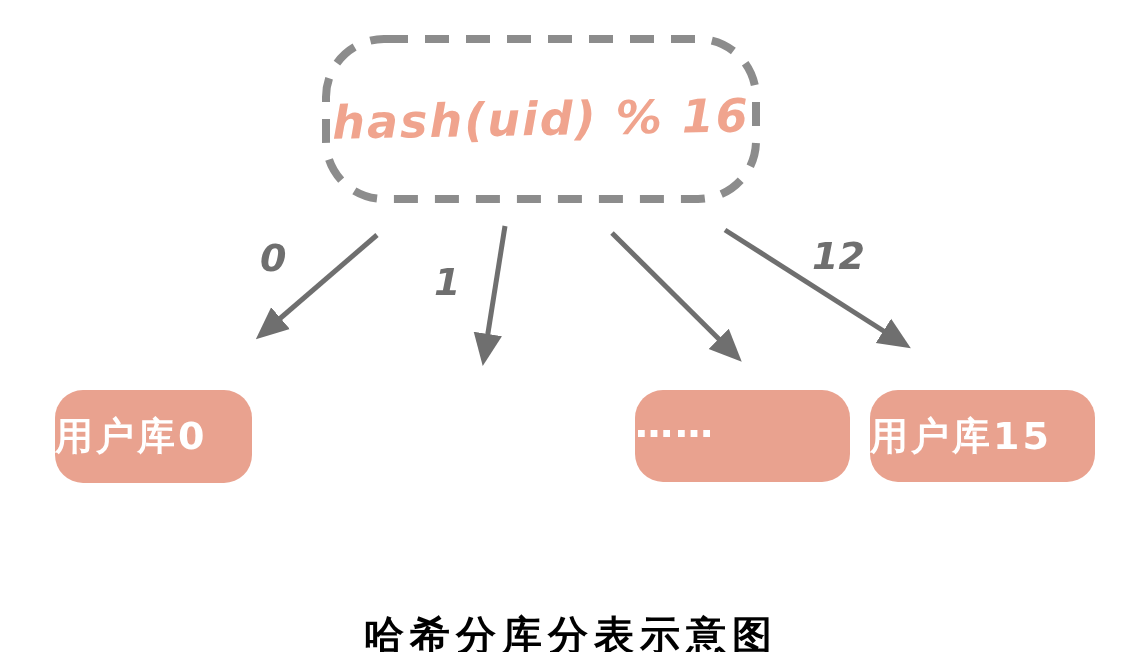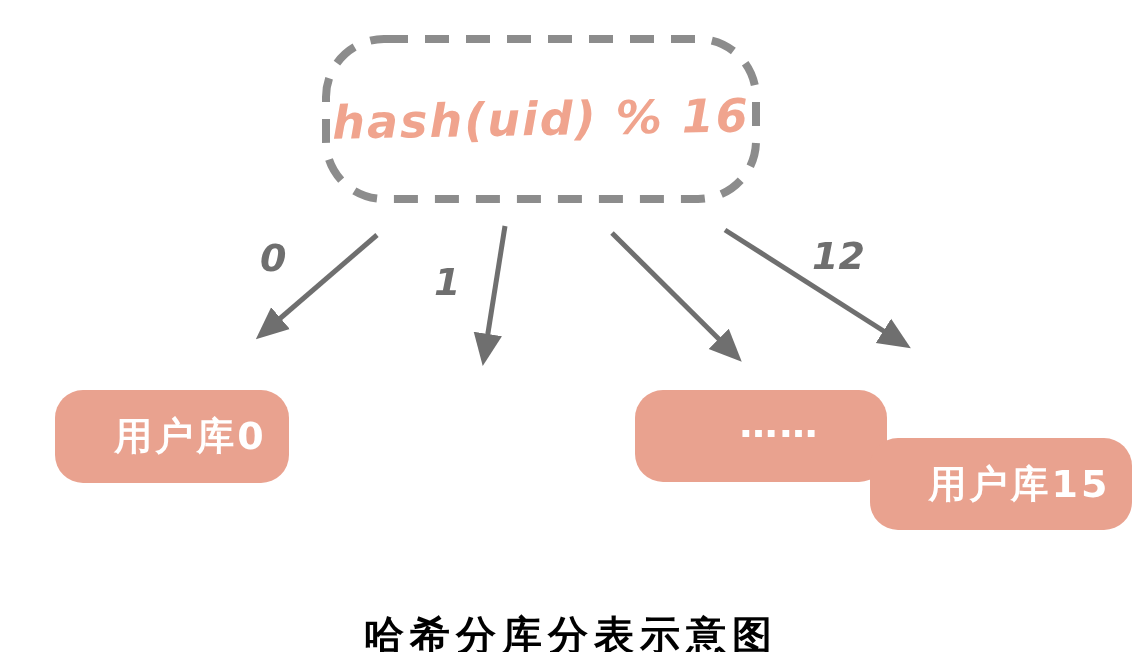--- a/index.html
+++ b/index.html
@@ -37,31 +37,30 @@
     letter-spacing: 2px;
     transform: rotate(-1deg);
     white-space: nowrap;
   }
   .shard-box {
     position: absolute;
     background: #e9a28f;
     border-radius: 28px;
     display: flex;
     align-items: center;
-    justify-content: center;
+    justify-content: flex-start;
     color: #ffffff;
     font-size: 38px;
     font-weight: 600;
     letter-spacing: 3px;
-    padding-left: 37px;
   }
   .shard-0 { left: 55px;  top: 390px; width: 197px; height: 93px; }
   .shard-1 { left: 362px; top: 388px; width: 211px; height: 94px; }
   .shard-2 { left: 635px; top: 390px; width: 215px; height: 92px; }
-  .shard-3 { left: 870px; top: 390px; width: 225px; height: 92px; margin-top: 48px; }
+  .shard-3 { left: 870px; top: 390px; width: 225px; height: 92px; }
   .shard-2 .dots {
     position: relative;
     top: -12px;
     letter-spacing: 2px;
   }
   .arrow-label {
     position: absolute;
     color: #6f6f6f;
     font-size: 38px;
     font-weight: 600;

